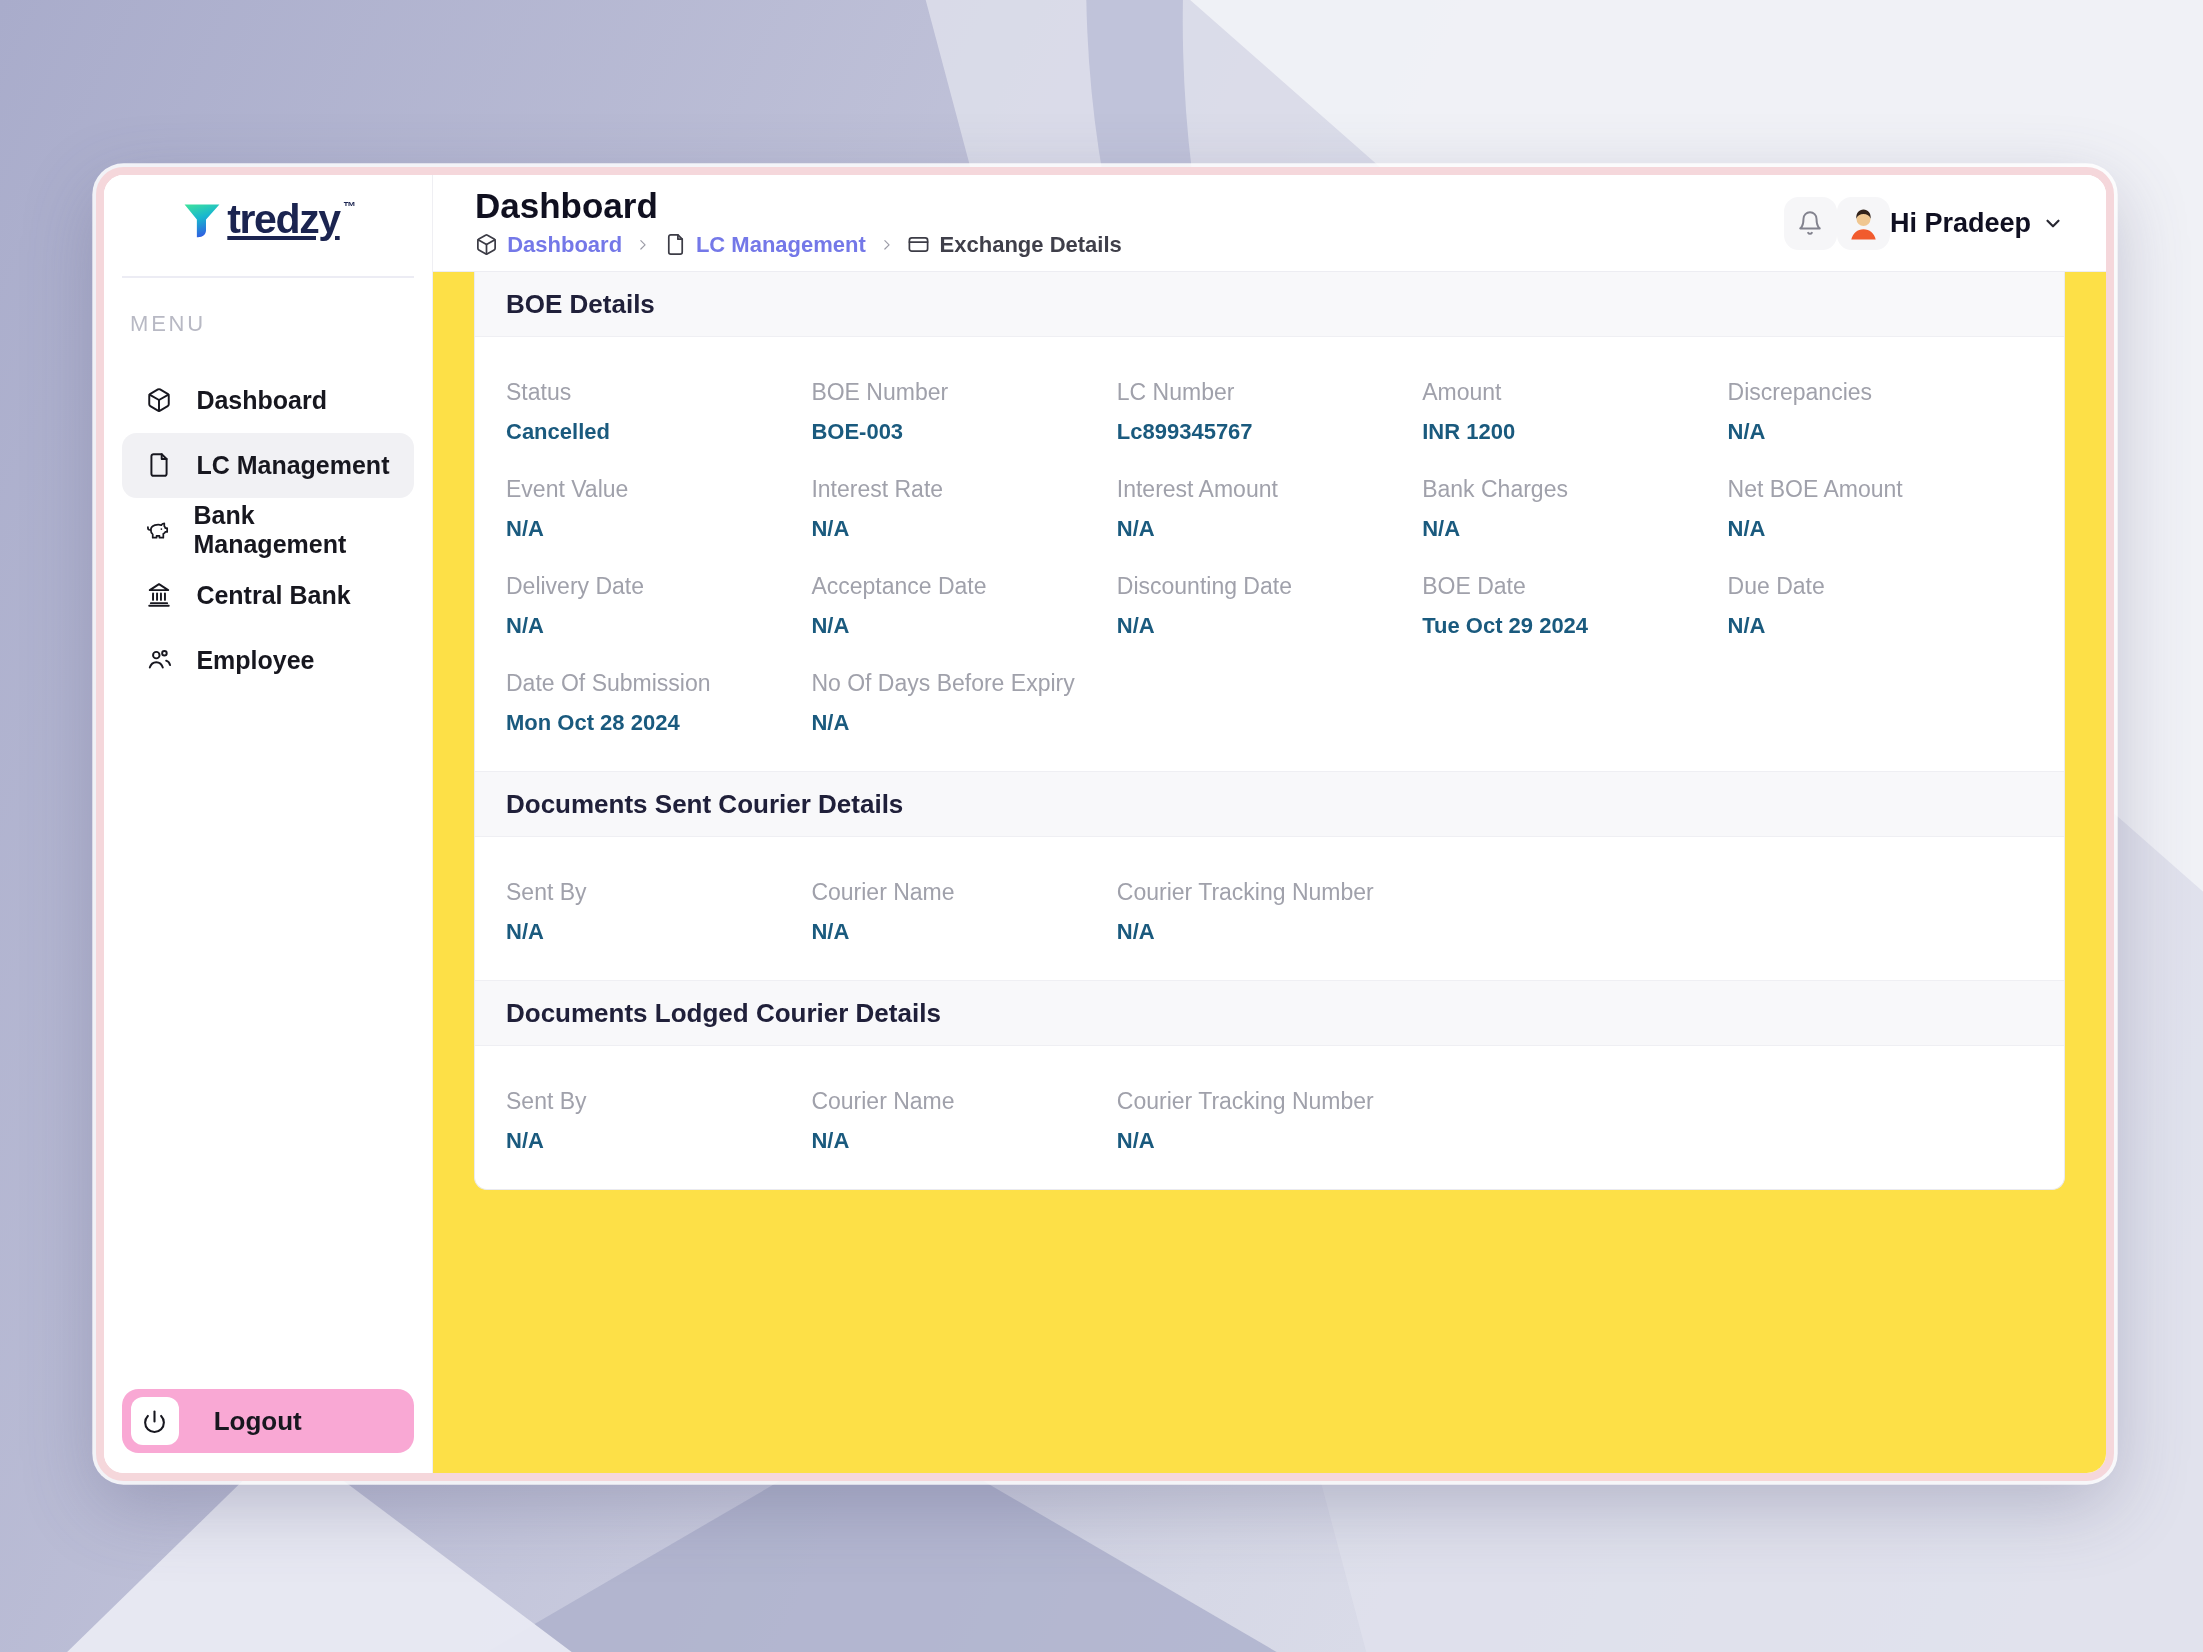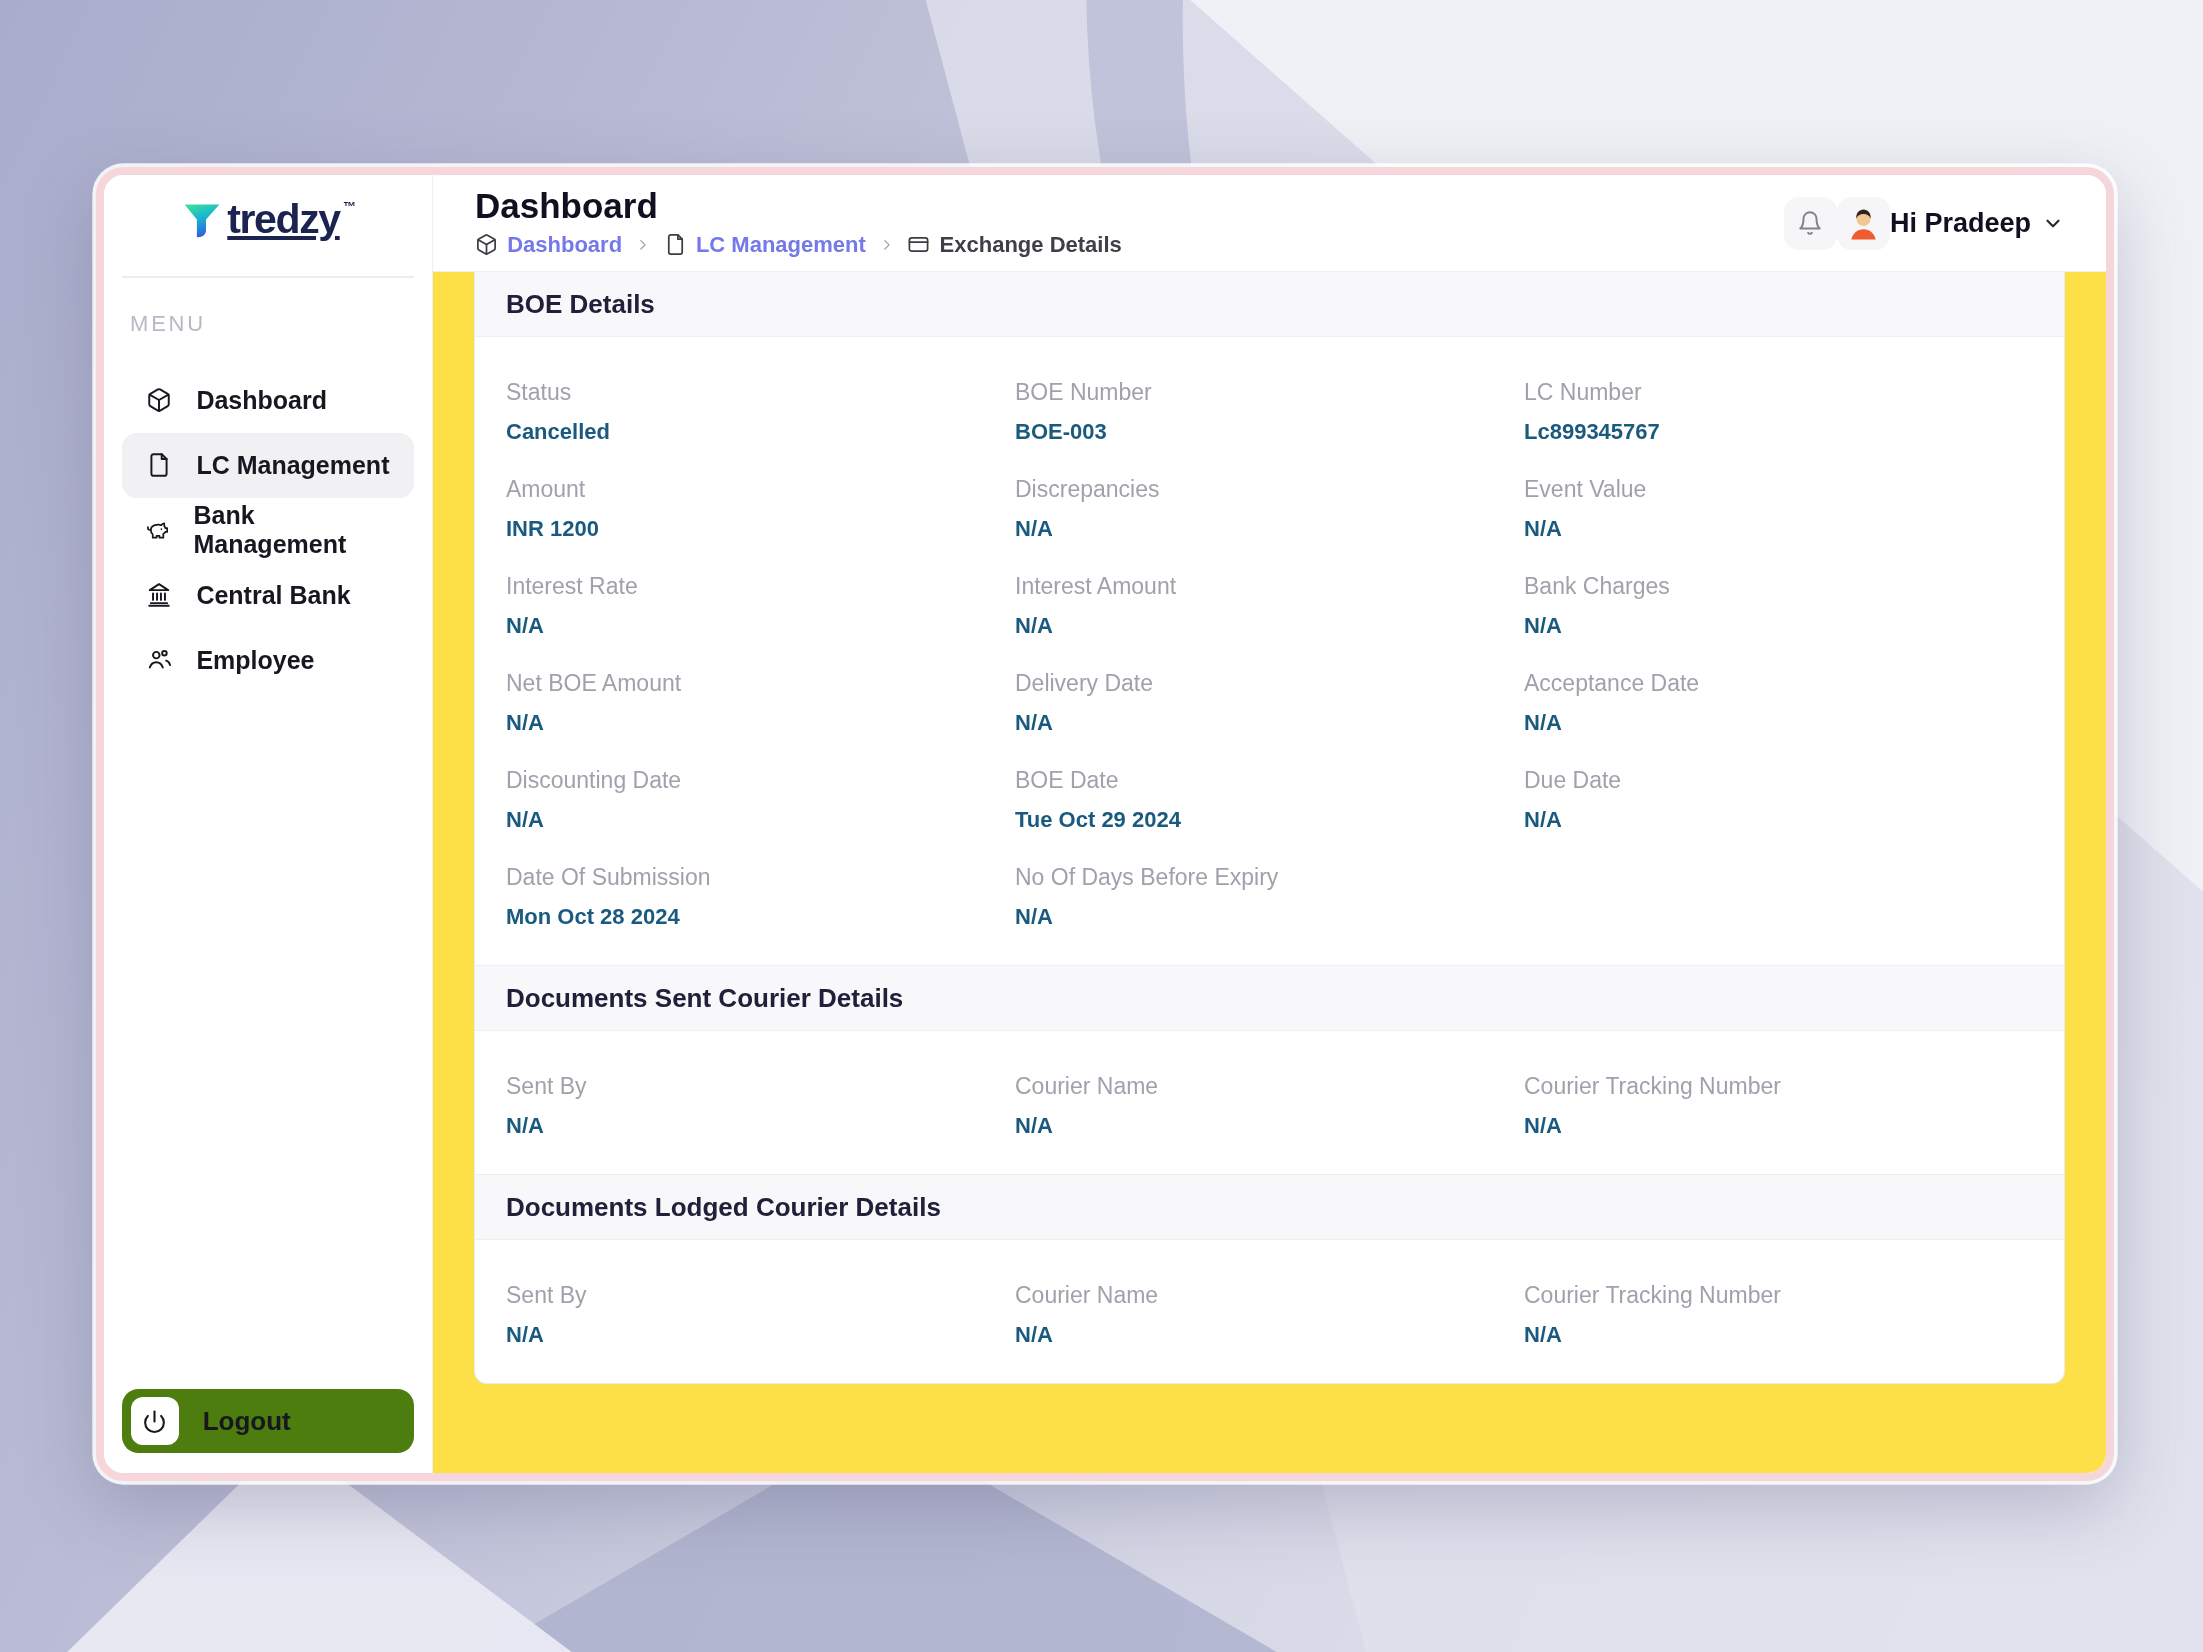--- a/index.html
+++ b/index.html
@@ -31,21 +31,21 @@
   .logo-tm{font-size:13px;font-weight:700;color:#1b2450;margin-top:1.8px;}
   .sidebar-hr{height:1.8px;background:#ececf4;margin:13px 18.4px 0;}
   .menu-label{margin:33px 0 0 26px;font-size:22px;letter-spacing:2.8px;color:#b8b9c4;}
   .menu{margin:31px 18.4px 0;display:flex;flex-direction:column;}
   .menu-item{height:65px;display:flex;align-items:center;gap:24px;padding:0 24px;border-radius:14.7px;
     font-size:25px;font-weight:600;color:#17171f;cursor:pointer;}
   .menu-item.active{background:#f1f1f4;}
   .mi-icon{width:26px;height:26px;display:flex;color:#17171f;}
   .mi-icon svg{width:100%;height:100%;}
   .logout-row{margin:auto 18.4px 20px;}
-  .logout-btn{height:64px;background:#4d7c0f;border-radius:16.5px;display:flex;align-items:center;gap:24px;padding:0 8.3px;cursor:pointer;}
+  .logout-btn{height:64px;background:#f9a8d4;border-radius:16.5px;display:flex;align-items:center;gap:35px;padding:0 8.3px;cursor:pointer;}
   .logout-iconbox{width:48px;height:48px;background:#fff;border-radius:12px;display:flex;align-items:center;justify-content:center;color:#17171f;}
   .logout-iconbox svg{width:25px;height:25px;}
   .logout-label{font-size:26px;font-weight:600;color:#17171f;}
 
   
   .main{flex:1;display:flex;flex-direction:column;min-width:0;background:#fff;}
   .header{height:97px;min-height:97px;box-sizing:border-box;border-bottom:1.8px solid #ededf2;
     display:flex;align-items:center;padding:0 42px;}
   .h-left{display:flex;flex-direction:column;gap:8.3px;}
   .page-title{font-size:35px;font-weight:700;color:#101020;line-height:35px;}
@@ -66,21 +66,21 @@
   .user-menu{display:flex;align-items:center;gap:11px;cursor:pointer;}
   .greeting{font-size:27px;font-weight:700;color:#101022;}
   .chev{width:22px;height:22px;display:flex;color:#2a2a34;}
   .chev svg{width:100%;height:100%;}
 
   .content{flex:1;padding:0 41px;background:#fde047;}
   .card{border:1.8px solid #eaeaef;border-top:none;border-radius:0 0 13px 13px;overflow:hidden;background:#fff;}
   .section-head{height:64px;background:#f8f8fa;display:flex;align-items:center;padding:0 31px;border-bottom:1.8px solid #efeff3;}
   section + section .section-head{border-top:1.8px solid #efeff3;align-items:center;}
   .section-title{font-size:26px;font-weight:600;color:#20203a;}
-  .section-body{display:grid;grid-template-columns:1fr 1fr 1fr;row-gap:31px;padding:42px 31px 35px;}
+  .section-body{display:grid;grid-template-columns:1fr 1fr 1fr 1fr 1fr;row-gap:31px;padding:42px 31px 35px;}
   .field-label{font-size:23px;color:#a0a1ab;}
   .field-value{margin-top:13px;font-size:22px;font-weight:700;color:#1a5a7e;}
 </style>
 </head>
 <body>
 
 <div class="bg-shape bg-a"></div>
 <div class="bg-shape bg-b"></div>
 <div class="bg-curve"></div>
 <div class="bg-shape bg-c"></div>

